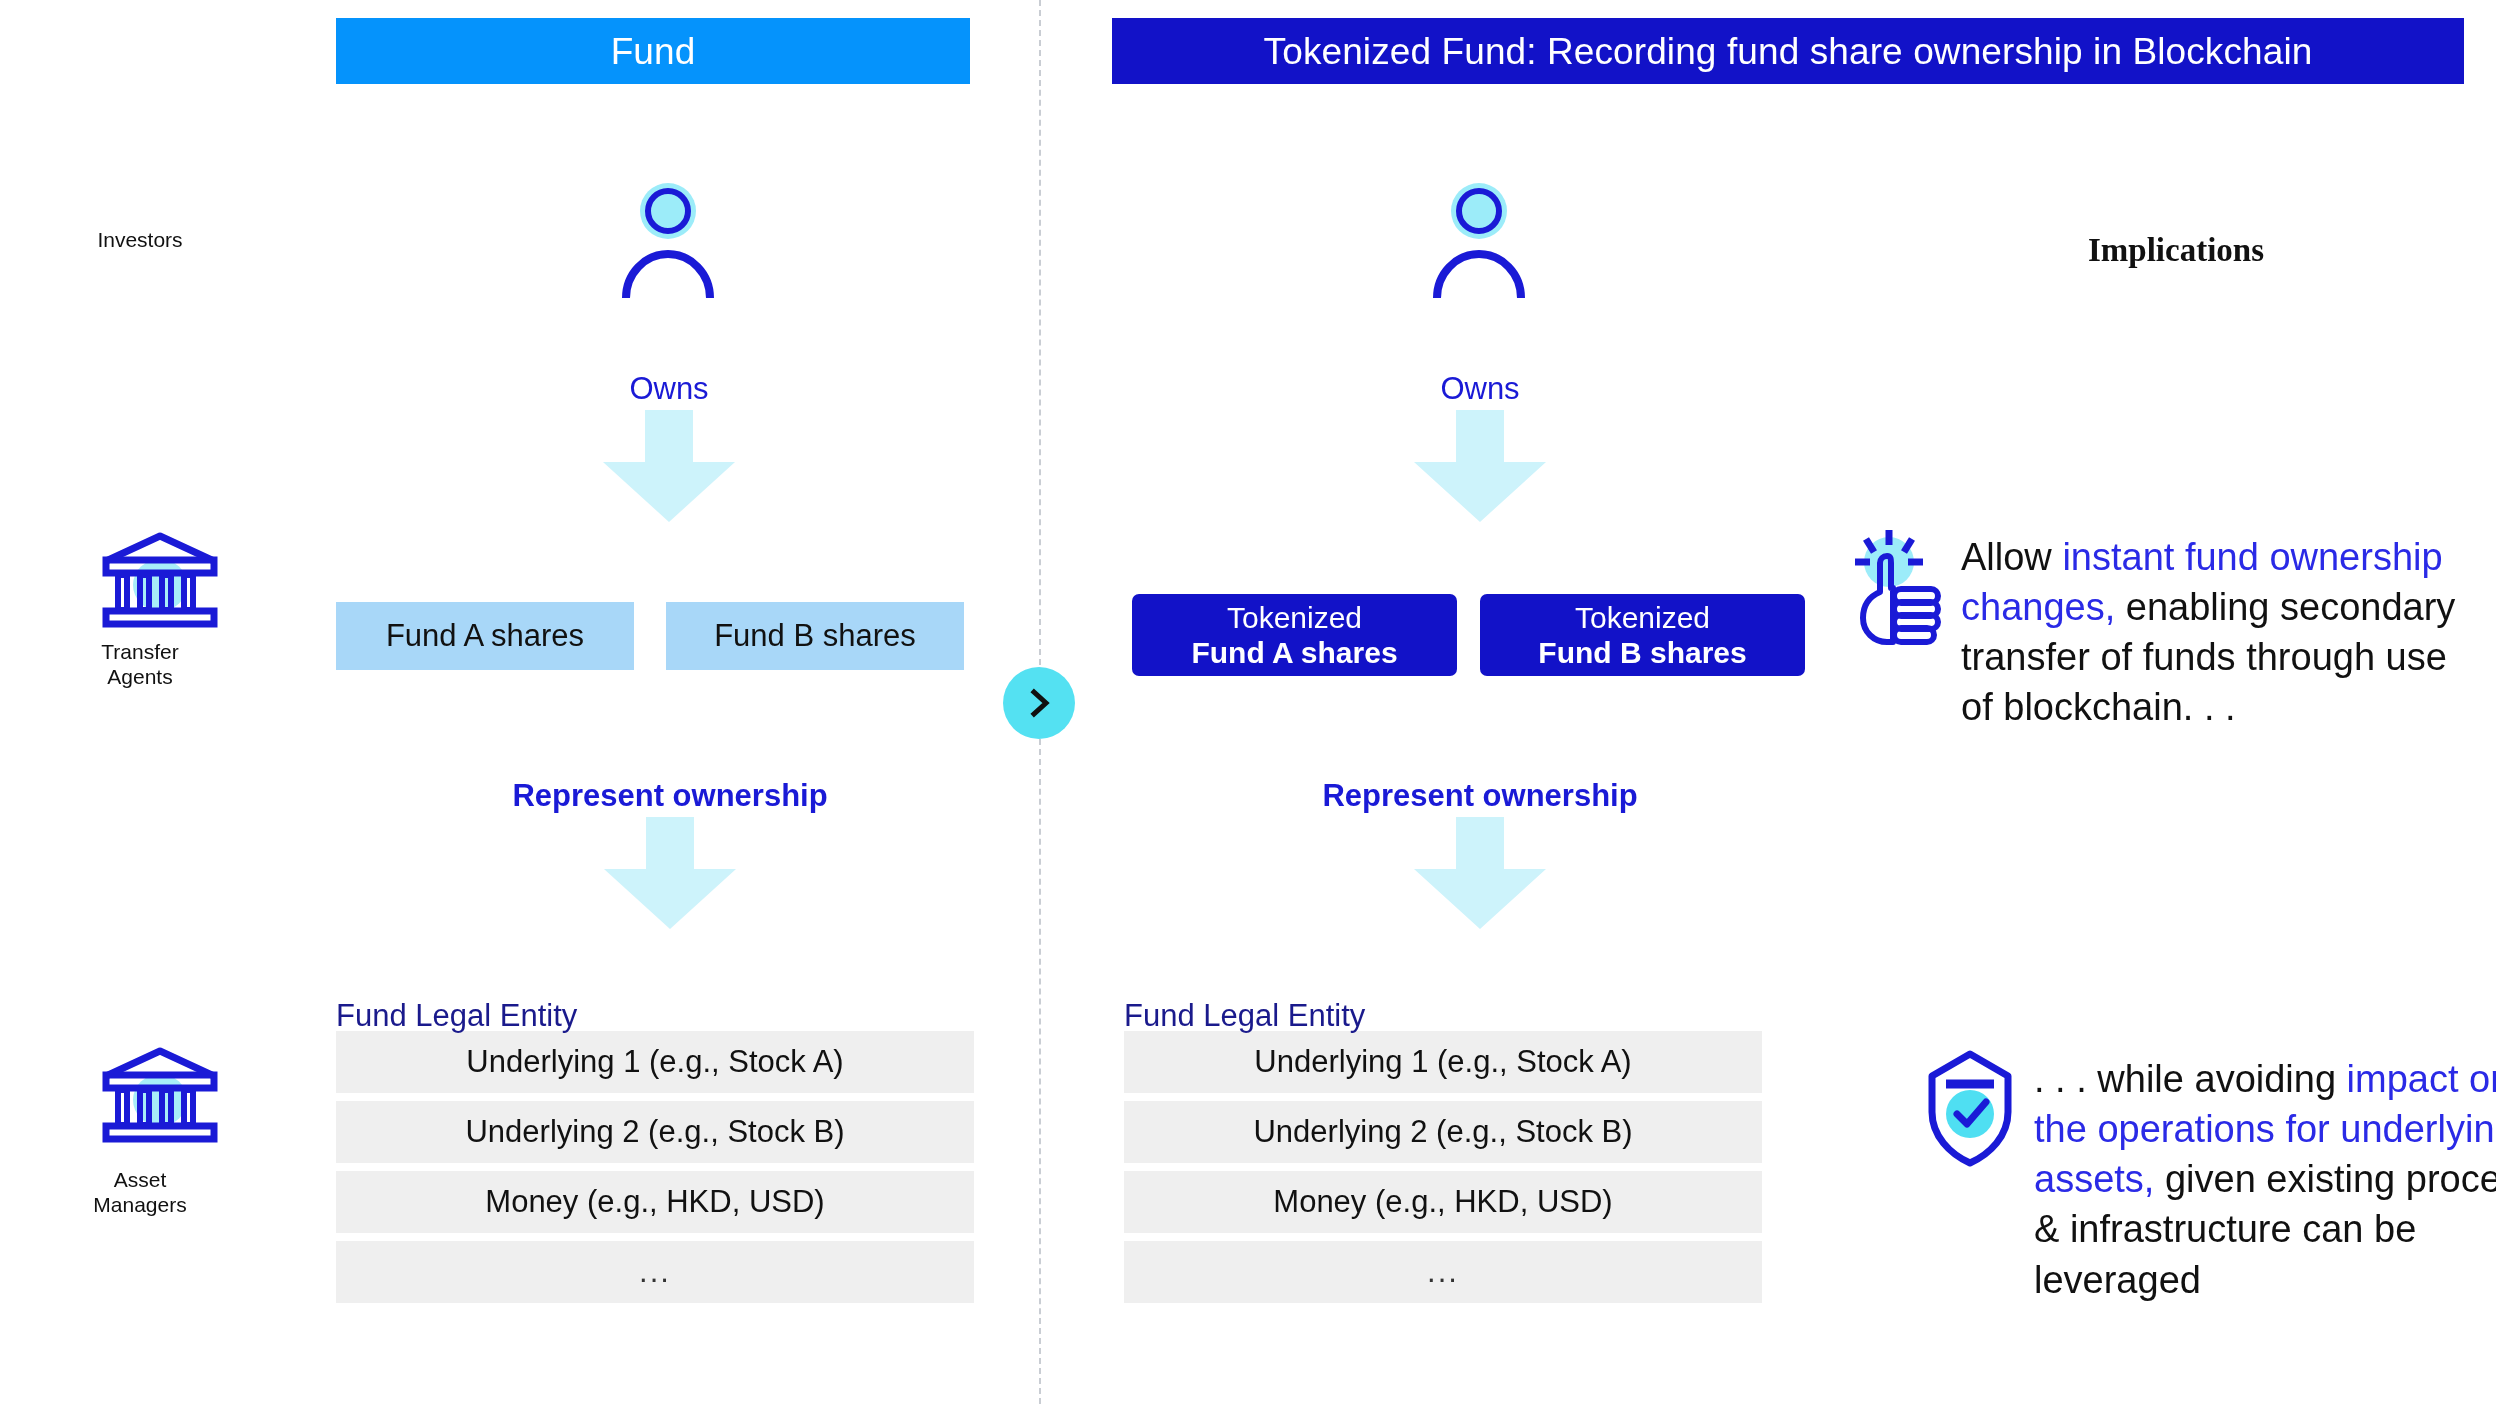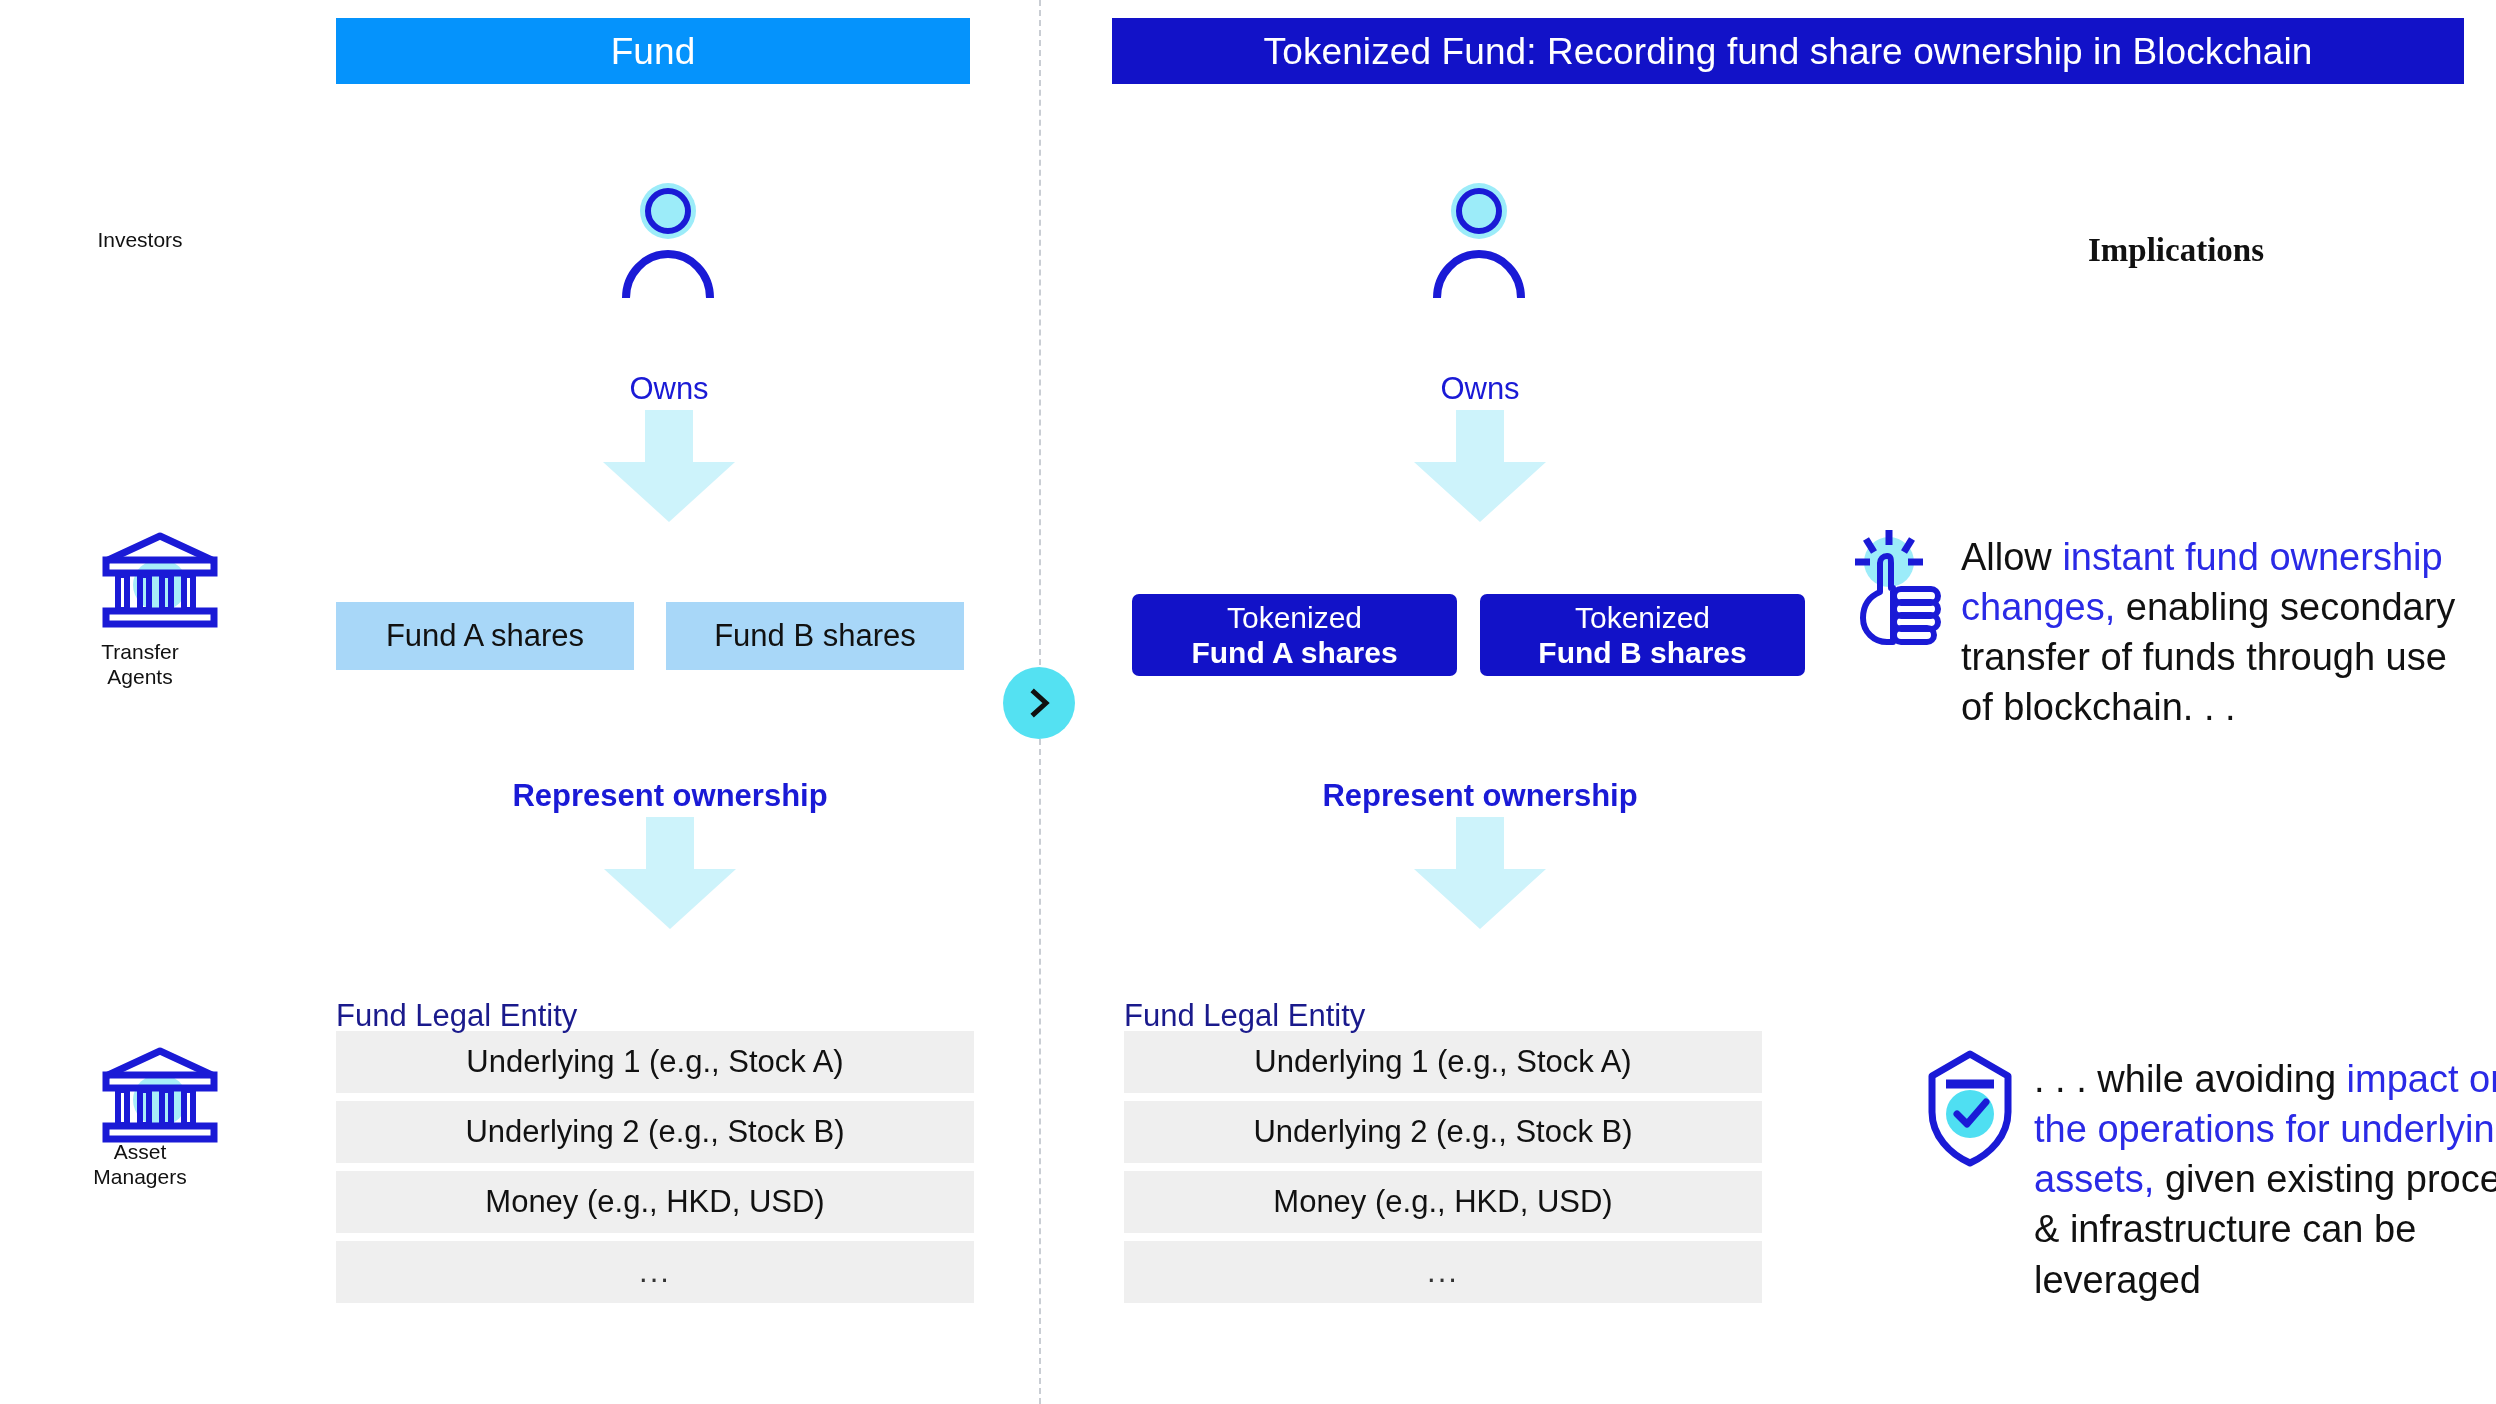--- a/index.html
+++ b/index.html
@@ -59,21 +59,21 @@
   .stage-label {
     position: absolute;
     text-align: center;
     font-size: 21px;
     line-height: 1.18;
     color: #111111;
     width: 230px;
   }
   #stage-investors { left: 25px; top: 228px; }
   #stage-transfer  { left: 25px; top: 640px; }
-  #stage-asset     { left: 25px; top: 1140px; }
+  #stage-asset     { left: 25px; top: 1168px; }
 
   .stage-icon { position: absolute; }
   #icon-bank-transfer { left: 95px; top: 528px; }
   #icon-bank-asset    { left: 95px; top: 1043px; }
 
   
   #implications-heading {
     left: 2088px; top: 232px;
     font-size: 33px; font-weight: bold; color: #111111;
     white-space: nowrap;

